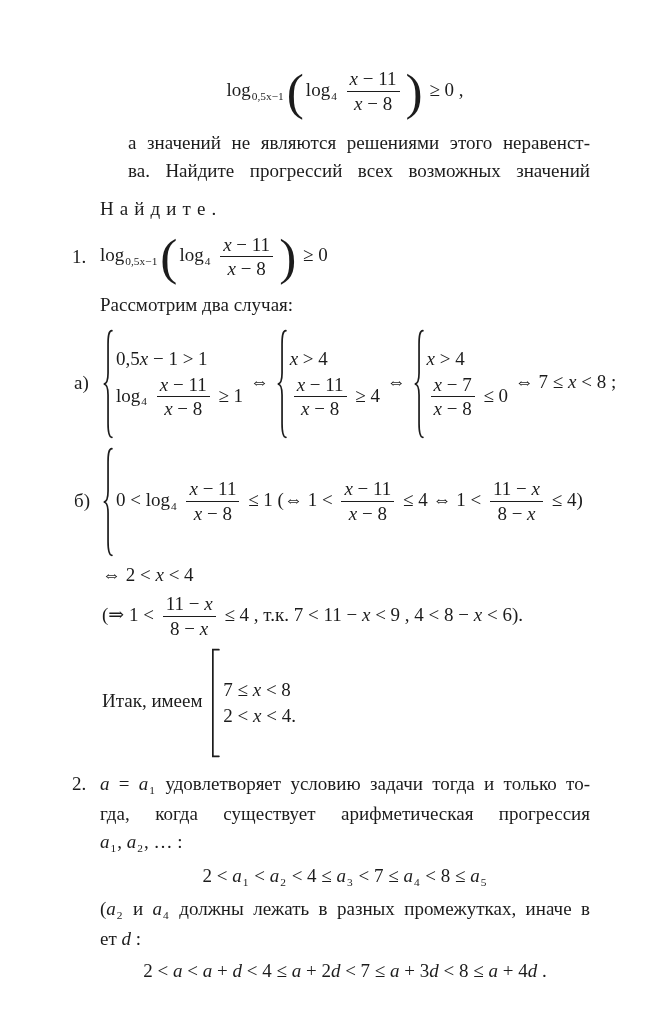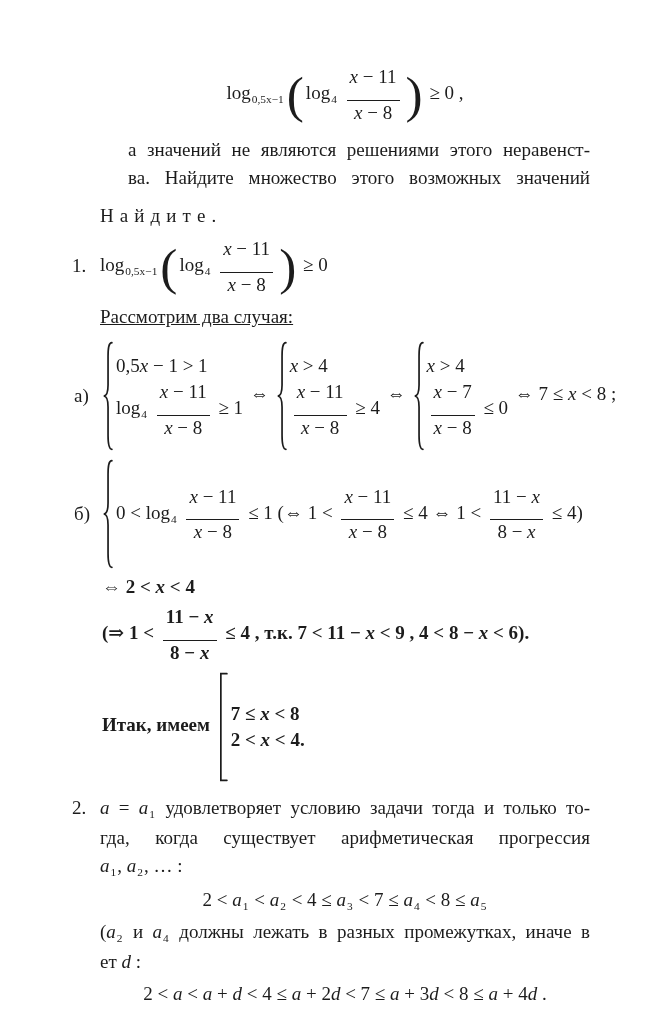--- a/index.html
+++ b/index.html
@@ -13,59 +13,59 @@
     font-size:19px;
     line-height:28px;
     padding:66px 80px 0 100px;
     overflow:hidden;
   }
   
   .fm{white-space:nowrap;line-height:1.3;}
   .it{font-style:italic;}
   .ss{font-size:0.6em;position:relative;top:0.34em;margin-left:1px;margin-right:1px;}
   .frac{display:inline-flex;flex-direction:column;text-align:center;vertical-align:middle;margin:0 4px;line-height:1.15;}
-  .frac .num{border-bottom:1.6px solid #1c1c1c;padding:0 3px 12px;}
+  .frac .num{border-bottom:1.6px solid #1c1c1c;padding:0 3px 1px;}
   .frac .den{padding-top:1px;}
   .sys{display:inline-flex;align-items:center;vertical-align:middle;margin:0 2px;}
   .sys .sbr{width:11px;align-self:stretch;margin-right:3px;}
   .rows{display:inline-flex;flex-direction:column;align-items:flex-start;row-gap:3px;}
   .row{white-space:nowrap;line-height:1.25;}
   .bigp{font-size:2.7em;line-height:1;vertical-align:middle;display:inline-block;margin:0 2px;font-weight:400;}
   .center{text-align:center;}
   
   .f-main{margin:0 0 12px 0;}
   .prob{margin-left:28px;margin-bottom:10px;}
   .jl{text-align:justify;text-align-last:justify;}
   .ll{text-align:left;}
   .rhead{letter-spacing:0.32em;margin:4px 0 4px 0;}
   .steprow{display:flex;align-items:center;margin-left:-28px;margin-top:8px;}
   .steprow .inum{width:28px;flex:0 0 auto;}
-  .intro{margin-top:8px;text-decoration:underline;}
+  .intro{margin-top:8px;}
   .caserow{display:flex;align-items:center;margin-left:-26px;margin-top:10px;}
   .caserow .clab{width:26px;flex:0 0 auto;}
   .caseb{margin-top:8px;}
-  .subline{margin-top:6px;margin-left:2px;font-weight:bold;}
+  .subline{margin-top:6px;margin-left:2px;}
   .itak{margin-top:8px;}
   .stepp{position:relative;margin-top:12px;}
   .stepp .inum{position:absolute;left:-28px;top:0;}
   .chain{margin:6px 0 6px 0;}
 </style>
 </head>
 <body>
 
 <div class="page">
 
   <div class="fm f-main center">log<span class="ss">0,5x−1</span><span class="bigp">(</span>log<span class="ss">4</span> <span class="frac">
         <span class="num"><span class="it">x</span> − 11</span>
         <span class="den"><span class="it">x</span> − 8</span>
       </span><span class="bigp">)</span> ≥ 0 ,</div>
 
   <div class="prob">
     <div class="jl">а значений не являются решениями этого неравенст-</div>
-    <div class="jl">ва. Найдите множество этого возможных значений</div>
+    <div class="jl">ва. Найдите прогрессий всех возможных значений</div>
   </div>
 
   <div class="rhead">Найдите.</div>
 
   <div class="fm steprow">
     <span class="inum">1.</span>
     <span class="fx">log<span class="ss">0,5x−1</span><span class="bigp">(</span>log<span class="ss">4</span> <span class="frac">
           <span class="num"><span class="it">x</span> − 11</span>
           <span class="den"><span class="it">x</span> − 8</span>
         </span><span class="bigp">)</span> ≥ 0</span>

